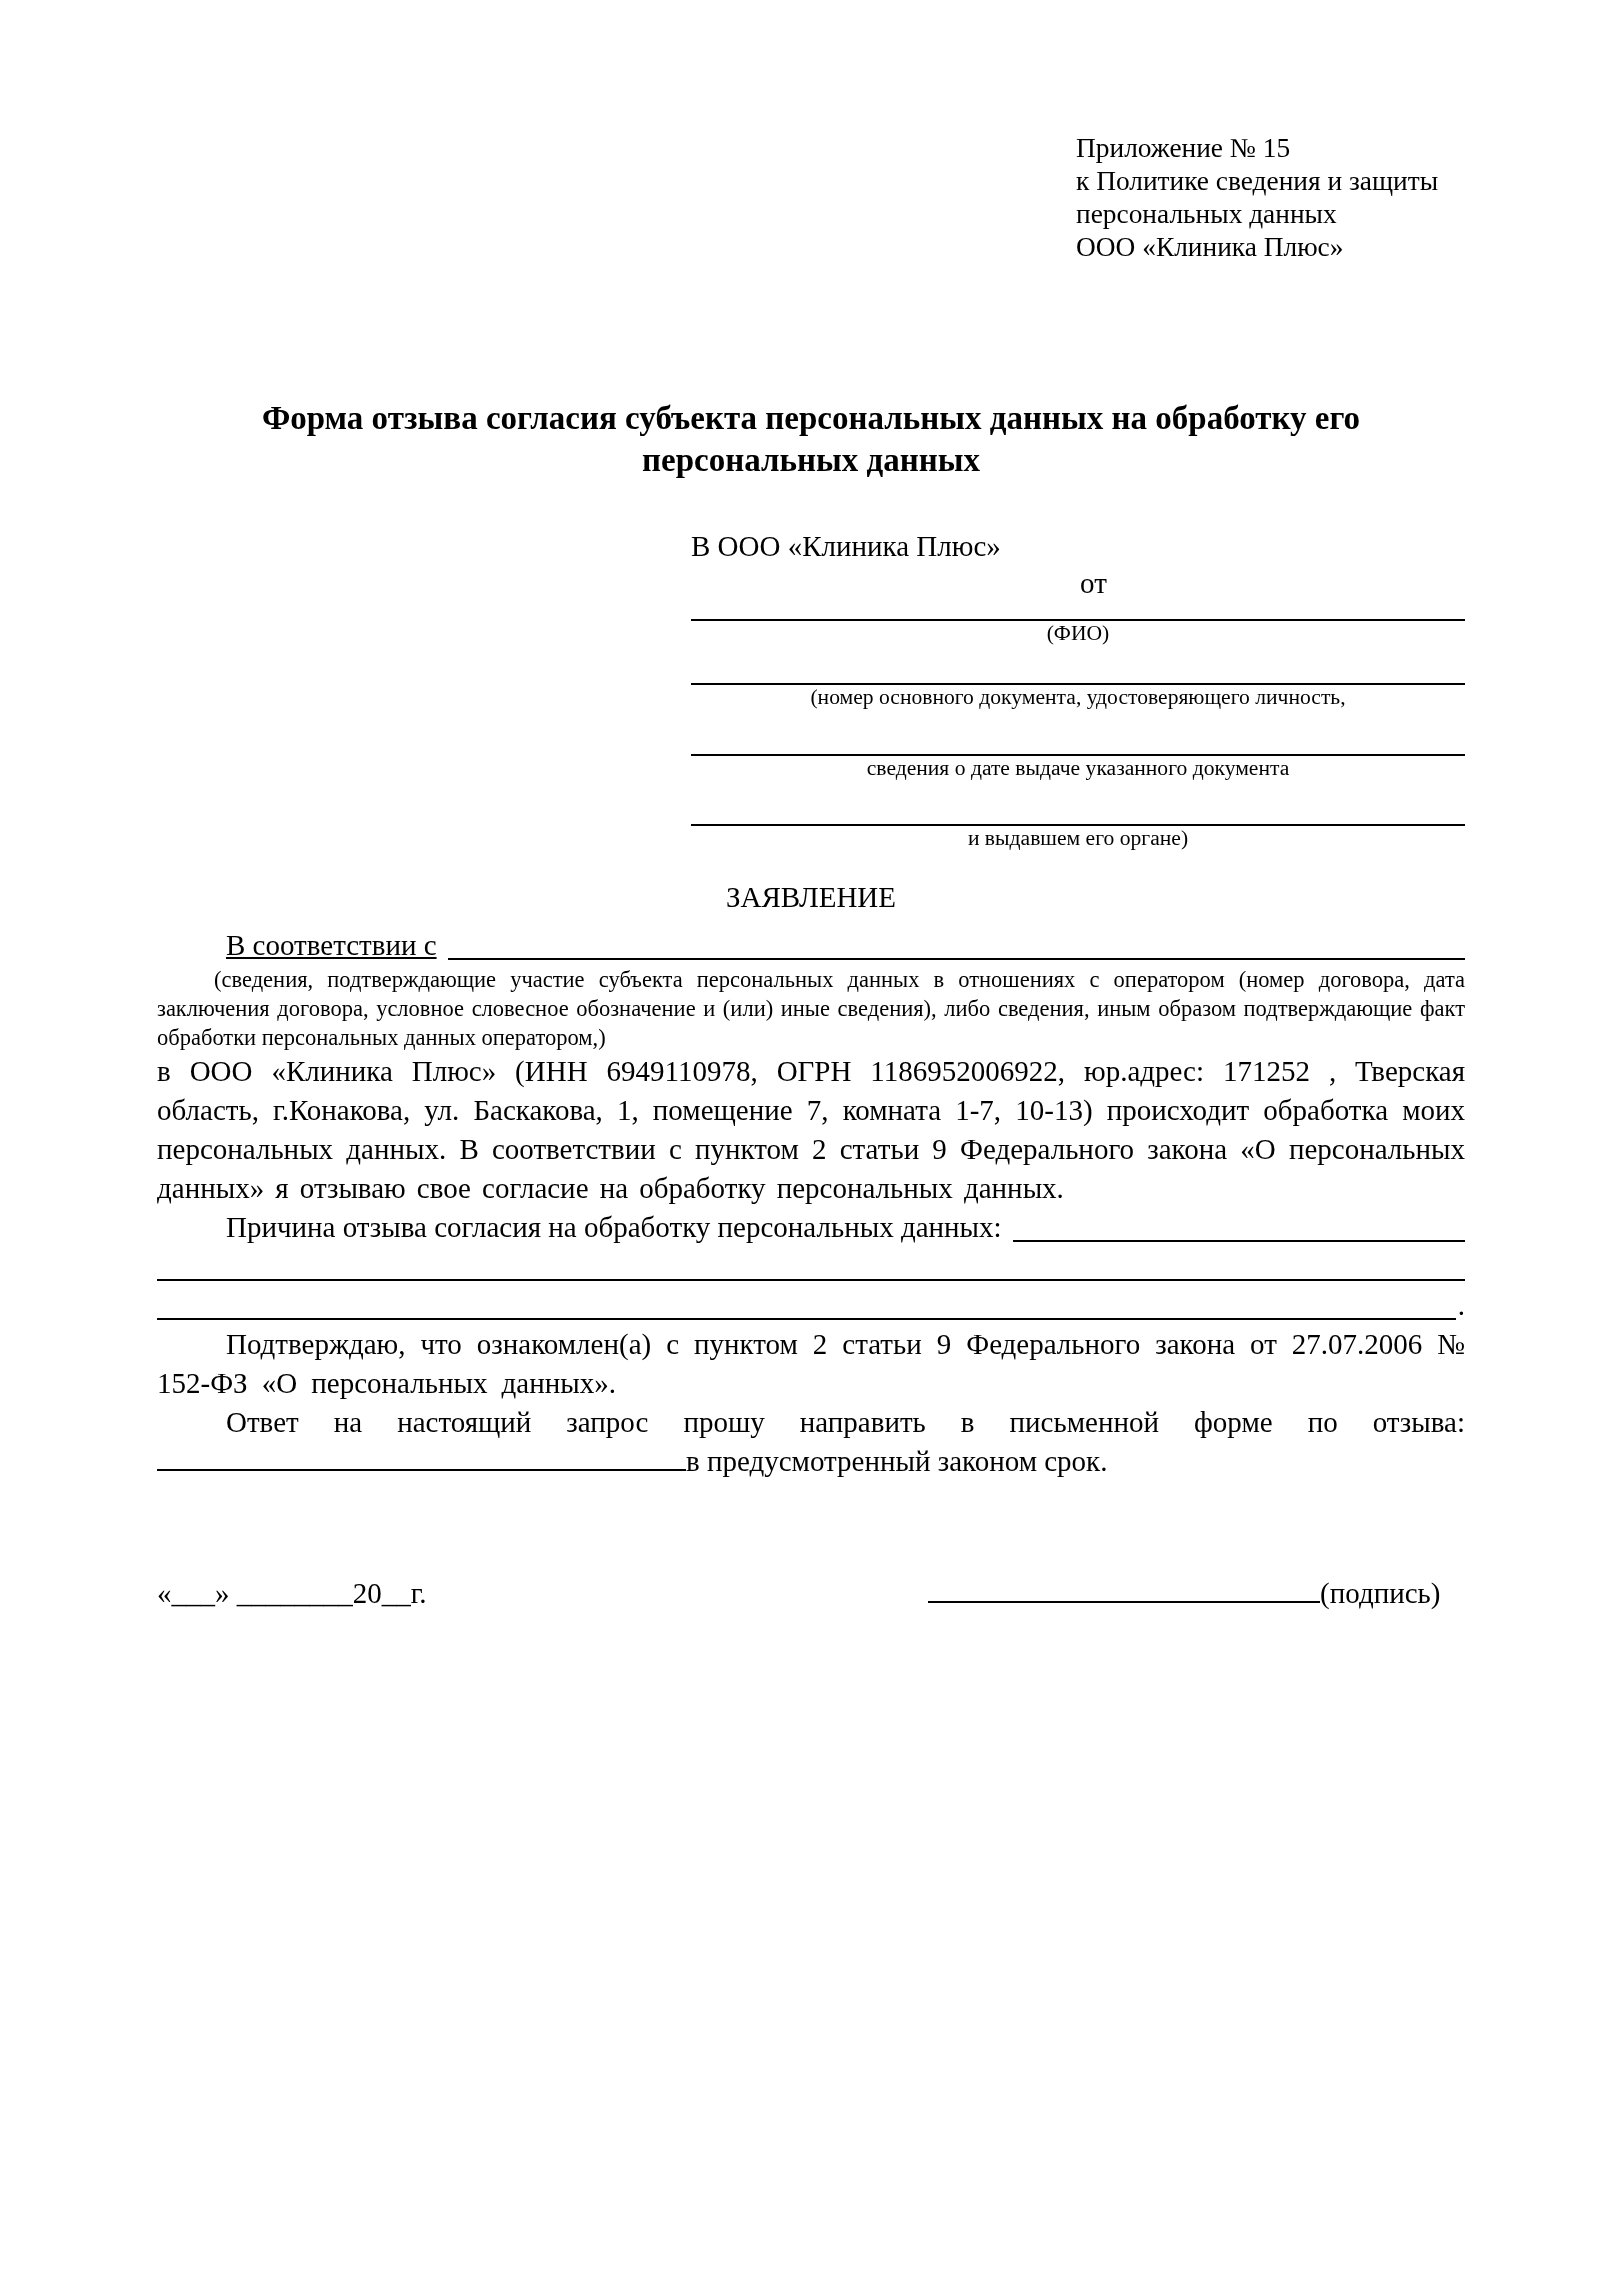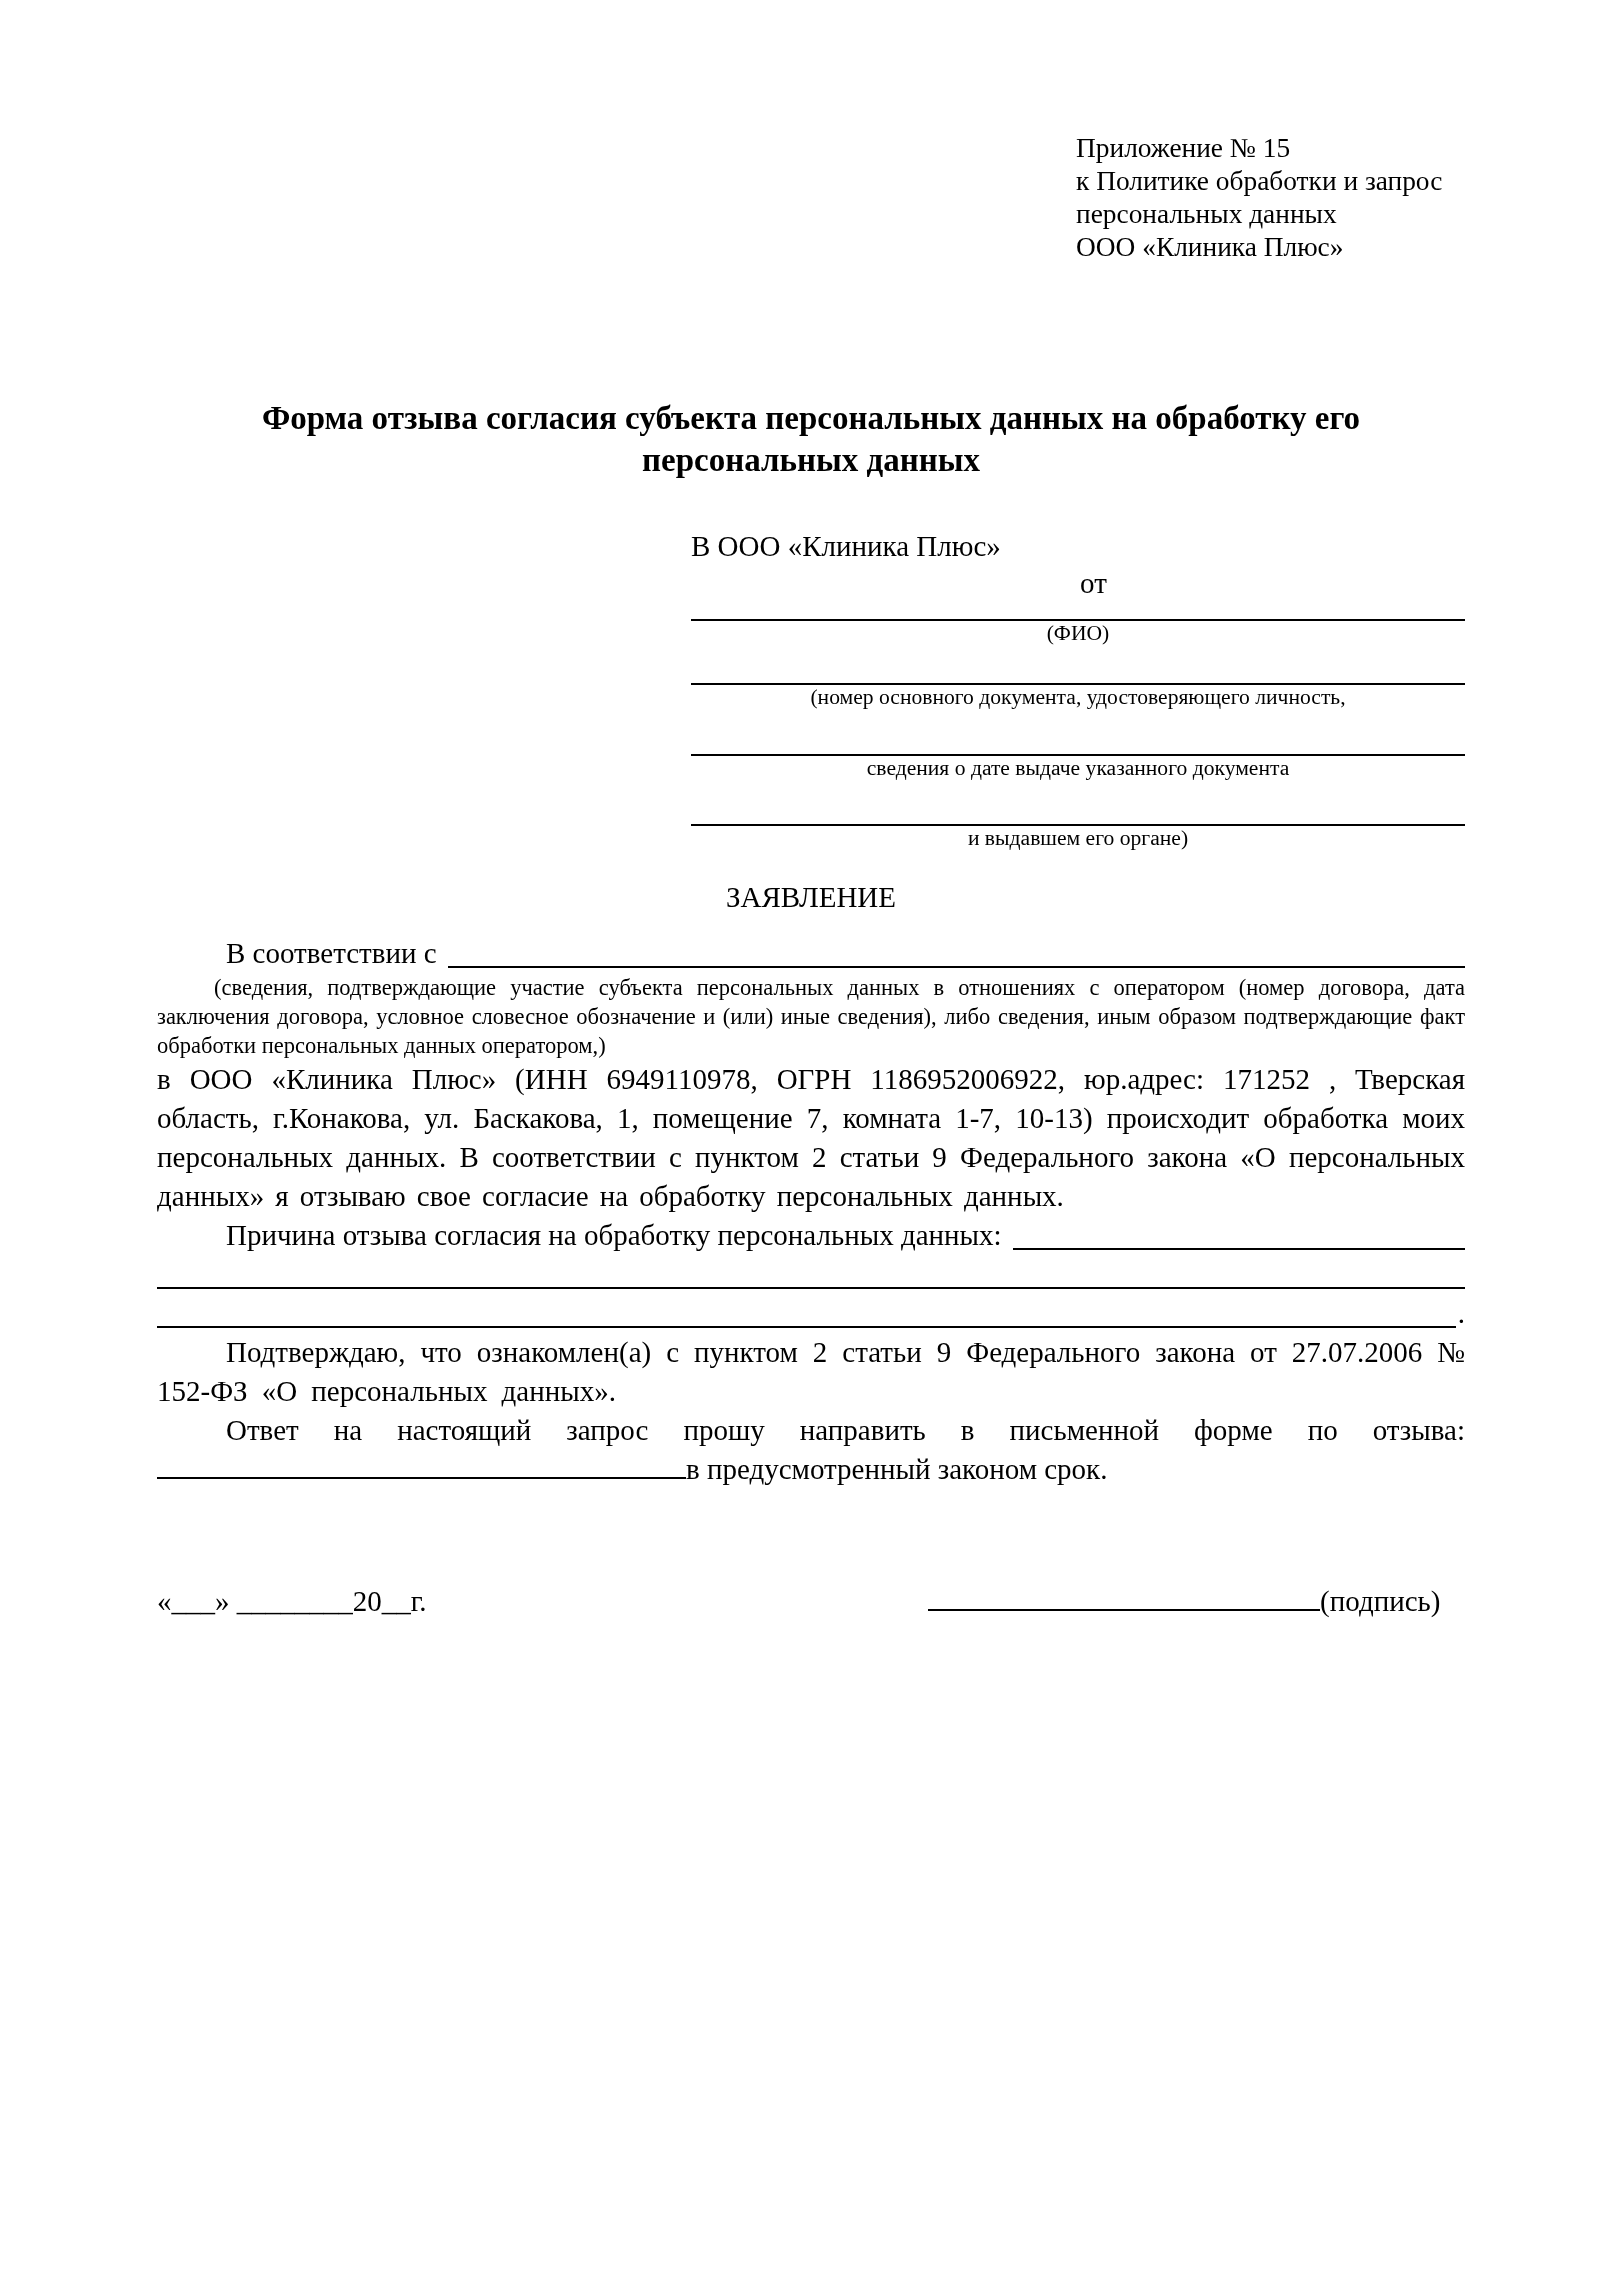--- a/index.html
+++ b/index.html
@@ -26,21 +26,21 @@
   .addr-from{line-height:37px;margin-left:31px;text-align:center;}
   .field .blank{border-bottom:2.9px solid #000;}
   .field.f1 .blank{height:16.7px;}
   .field.f2 .blank{height:37px;}
   .field.f3 .blank{height:43px;}
   .field.f4 .blank{height:43px;}
   .field .cap{font-size:21.6px;line-height:25.5px;text-align:center;}
   
   .heading{margin-top:26px;font-size:29px;line-height:39px;text-align:center;}
   .line-with-blank{display:flex;align-items:flex-end;font-size:29px;line-height:39px;}
-  .intro{margin-top:17px;padding-left:69px;}
+  .intro{margin-top:9px;padding-left:69px;text-decoration:underline;}
   .fill-blank{flex:1;border-bottom:2.9px solid #000;margin:0 0 4.9px 11.8px;}
   .footnote{margin:0;font-size:22.5px;line-height:29px;text-align:justify;text-indent:57px;}
   .par{margin:0;font-size:29px;line-height:39px;text-align:justify;word-spacing:3.9px;}
   .par.ind{text-indent:69px;}
   .par.conf{word-spacing:6.9px;}
   .par.last-just{text-align-last:justify;}
   .reason{padding-left:69px;justify-content:center;}
   .blankline{display:flex;align-items:flex-end;height:39px;font-size:29px;line-height:39px;}
   .blankline .fill-blank{margin-left:0;}
   .blankline .period{margin:0 0 0 2px;}
@@ -51,21 +51,21 @@
   .blank-sign{display:inline-block;width:392px;height:0;border-bottom:2.9px solid #000;}
   .sign-right{margin-right:24.5px;white-space:nowrap;}
 </style>
 </head>
 <body>
 
 <div class="page">
 
   <div class="hdr">
     <div>Приложение № 15</div>
-    <div>к Политике обработки и запрос</div>
+    <div>к Политике сведения и защиты</div>
     <div>персональных данных</div>
     <div>ООО «Клиника Плюс»</div>
   </div>
 
   <div class="title">Форма отзыва согласия субъекта персональных данных на обработку его персональных данных</div>
 
   <div class="addressee">
     <div class="addr-to">В ООО «Клиника Плюс»</div>
     <div class="addr-from">от</div>
 

